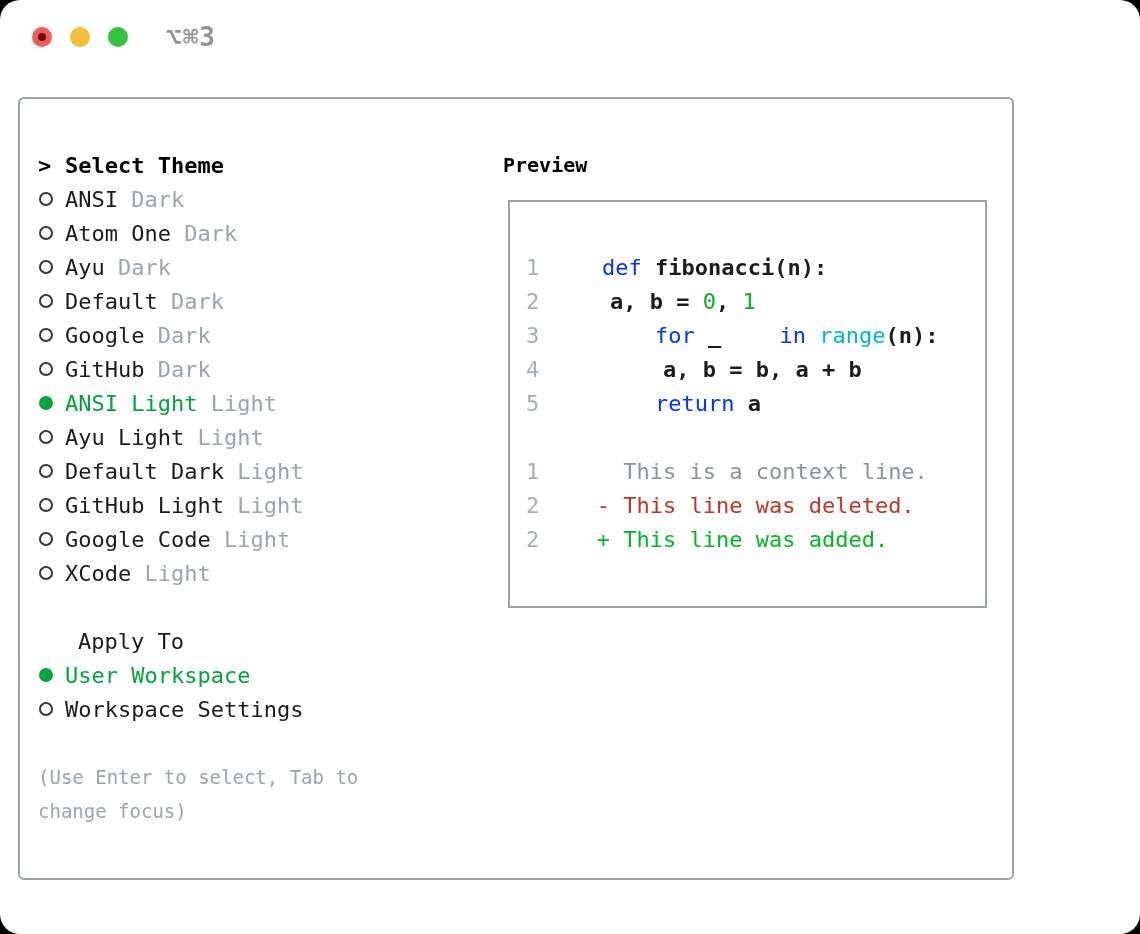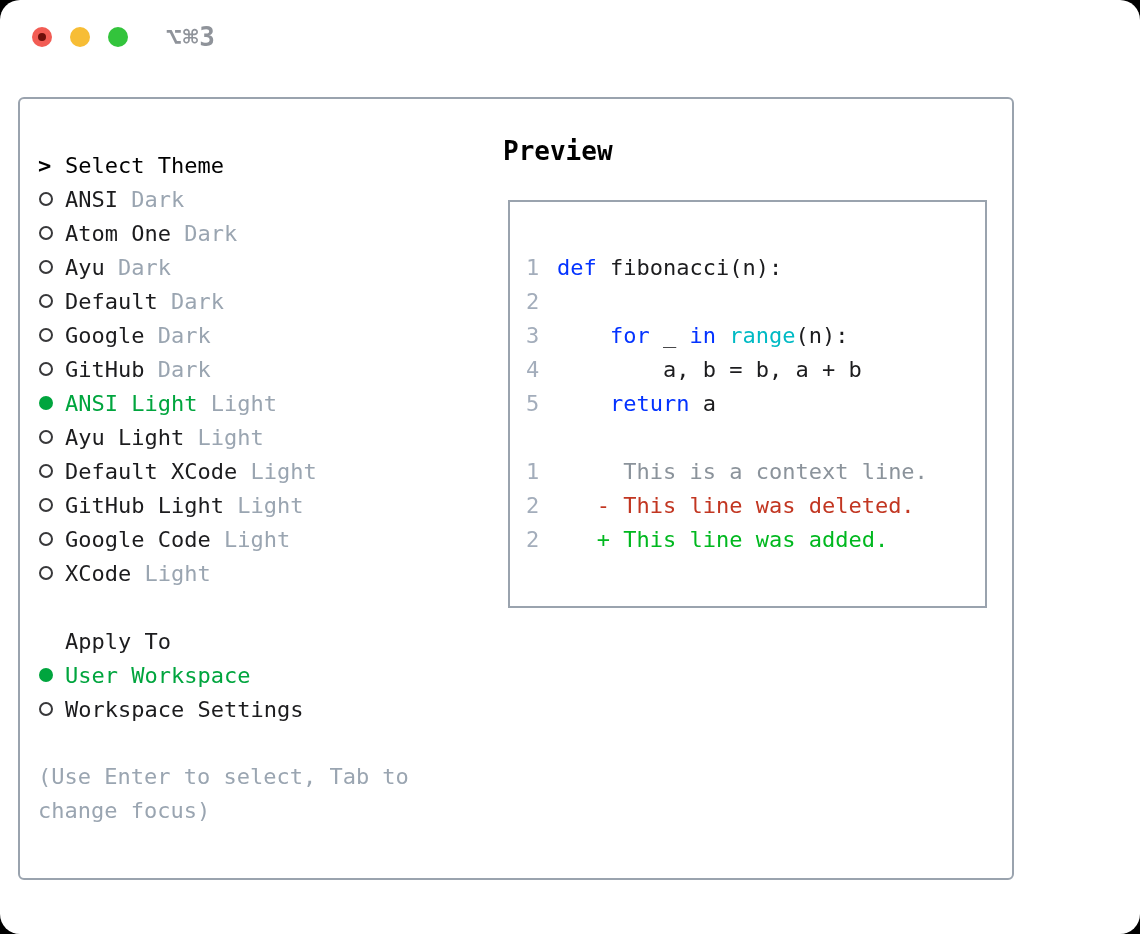--- a/index.html
+++ b/index.html
@@ -40,47 +40,47 @@
     width: 996px; height: 783px;
     border: 2px solid var(--border);
     border-radius: 6px;
   }
 
   
   .left-col { position: absolute; left: 18px; top: 49px; width: 420px; }
   .row { height: 34px; display: flex; align-items: center; font-size: 22px; white-space: pre; }
   .marker { width: 27px; flex: none; display: flex; align-items: center; }
   .header-marker { font-weight: bold; color: #000; font-size: 22px; }
-  .section-header { font-weight: normal; color: #000; text-align: right; }
-  .plain-header { color: var(--text); }
+  .section-header { font-weight: bold; color: #000; text-align: right; }
+  .plain-header { color: var(--text); margin-left: 13px; }
   .radio { width: 14px; height: 14px; border-radius: 50%; border: 2px solid #38383a; margin-left: 1px; }
   .selected .radio { background: var(--accent); border-color: var(--accent); }
   .label { color: var(--text); }
   .selected .label { color: var(--accent); }
   .variant { color: var(--muted); }
   .spacer { height: 34px; }
-  .hint { font-size: 22px; line-height: 34px; color: var(--muted); width: 378px; white-space: normal; }
+  .hint { font-size: 19px; line-height: 34px; color: var(--muted); width: 378px; white-space: normal; }
 
   
   .preview-heading {
-    position: absolute; left: 483px; top: 35px;
+    position: absolute; left: 483px; top: 49px;
     height: 34px; line-height: 34px;
-    font-size: 26px; font-weight: bold; color: #000;
+    font-size: 20px; font-weight: bold; color: #000;
   }
   .preview-box {
     position: absolute; left: 488px; top: 101px;
     width: 479px; height: 408px;
     border: 2px solid var(--border);
     padding: 48px 0 0 16px;
     background: #fff;
   }
   .code-line { height: 34px; display: flex; align-items: center; font-size: 22px; white-space: pre; }
   .line-num { width: 14px; flex: none; margin-right: 17px; color: var(--linenum); }
-  .tok-plain   { color: var(--text); }
-  .tok-keyword { color: var(--kw); }
+  .tok-plain   { color: var(--text); font-weight: bold; }
+  .tok-keyword { color: var(--kw); margin-left: 45px; }
   .tok-builtin { color: var(--builtin); }
   .tok-number  { color: var(--num); }
   .tok-context { color: var(--context); }
   .tok-deleted { color: var(--deleted); text-align: right; }
   .tok-added   { color: var(--added); }
 </style>
 </head>
 <body>
 
 <div class="window">
@@ -104,21 +104,21 @@
 
       <div id="theme-list">
           <div class="row"><span class="marker"><span class="radio"></span></span><span class="label">ANSI</span><span class="variant"> Dark</span></div>
           <div class="row"><span class="marker"><span class="radio"></span></span><span class="label">Atom One</span><span class="variant"> Dark</span></div>
           <div class="row"><span class="marker"><span class="radio"></span></span><span class="label">Ayu</span><span class="variant"> Dark</span></div>
           <div class="row"><span class="marker"><span class="radio"></span></span><span class="label">Default</span><span class="variant"> Dark</span></div>
           <div class="row"><span class="marker"><span class="radio"></span></span><span class="label">Google</span><span class="variant"> Dark</span></div>
           <div class="row"><span class="marker"><span class="radio"></span></span><span class="label">GitHub</span><span class="variant"> Dark</span></div>
           <div class="row selected"><span class="marker"><span class="radio"></span></span><span class="label">ANSI Light</span><span class="variant"> Light</span></div>
           <div class="row"><span class="marker"><span class="radio"></span></span><span class="label">Ayu Light</span><span class="variant"> Light</span></div>
-          <div class="row"><span class="marker"><span class="radio"></span></span><span class="label">Default XCode</span><span class="variant"> Light</span></div>
+          <div class="row"><span class="marker"><span class="radio"></span></span><span class="label">Default Dark</span><span class="variant"> Light</span></div>
           <div class="row"><span class="marker"><span class="radio"></span></span><span class="label">GitHub Light</span><span class="variant"> Light</span></div>
           <div class="row"><span class="marker"><span class="radio"></span></span><span class="label">Google Code</span><span class="variant"> Light</span></div>
           <div class="row"><span class="marker"><span class="radio"></span></span><span class="label">XCode</span><span class="variant"> Light</span></div>
         </div>
 
       <div class="spacer"></div>
 
       <div class="row">
         <span class="marker"></span>
         <span class="plain-header">Apply To</span>
@@ -132,21 +132,21 @@
       <div class="spacer"></div>
 
       <div class="hint">(Use Enter to select, Tab to change focus)</div>
     </div>
 
     <div class="preview-heading">Preview</div>
 
     <div class="preview-box">
       <div id="code-block">
           <div class="code-line"><span class="line-num">1</span><span><span class="tok-keyword">def</span><span class="tok-plain"> fibonacci(n):</span></span></div>
-          <div class="code-line"><span class="line-num">2</span></div>
+          <div class="code-line"><span class="line-num">2</span><span><span class="tok-plain">    a, b = </span><span class="tok-number">0</span><span class="tok-plain">, </span><span class="tok-number">1</span></span></div>
           <div class="code-line"><span class="line-num">3</span><span><span class="tok-plain">    </span><span class="tok-keyword">for</span><span class="tok-plain"> _ </span><span class="tok-keyword">in</span><span class="tok-plain"> </span><span class="tok-builtin">range</span><span class="tok-plain">(n):</span></span></div>
           <div class="code-line"><span class="line-num">4</span><span><span class="tok-plain">        a, b = b, a + b</span></span></div>
           <div class="code-line"><span class="line-num">5</span><span><span class="tok-plain">    </span><span class="tok-keyword">return</span><span class="tok-plain"> a</span></span></div>
           <div class="code-line"><span class="line-num"></span><span></span></div>
           <div class="code-line"><span class="line-num">1</span><span><span class="tok-context">     This is a context line.</span></span></div>
           <div class="code-line"><span class="line-num">2</span><span><span class="tok-deleted">   - This line was deleted.</span></span></div>
           <div class="code-line"><span class="line-num">2</span><span><span class="tok-added">   + This line was added.</span></span></div>
         </div>
     </div>
 

